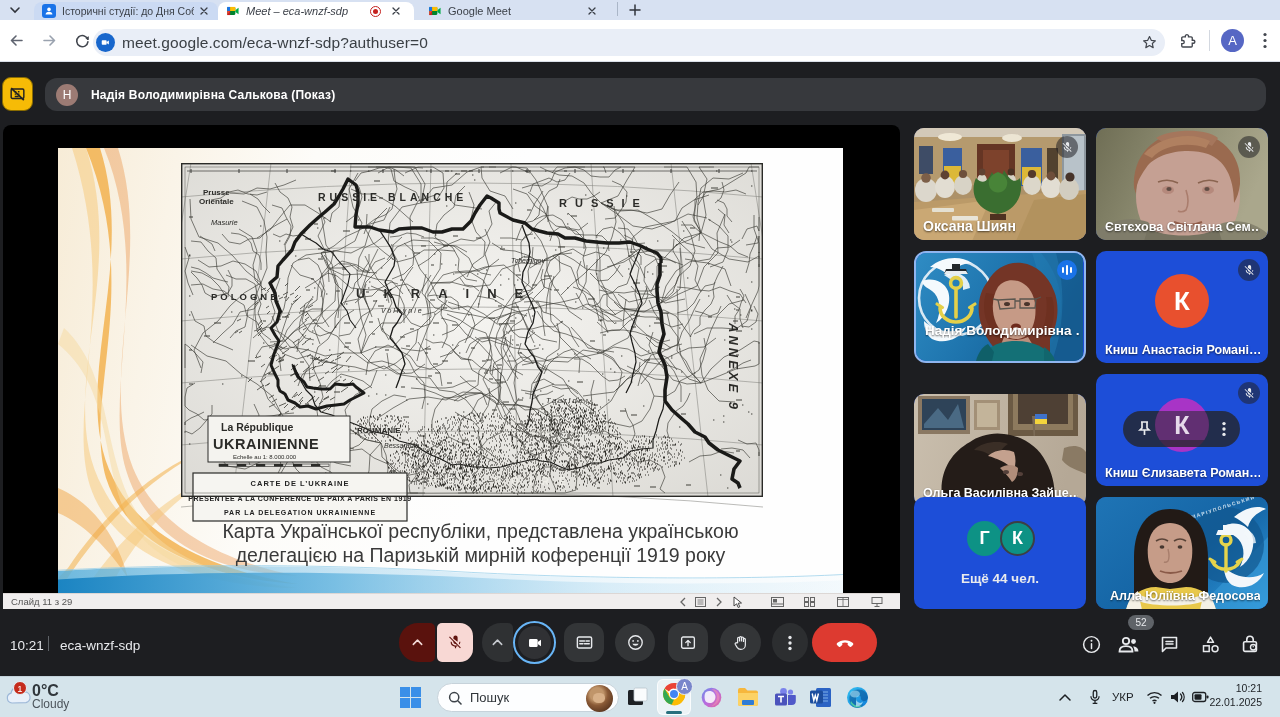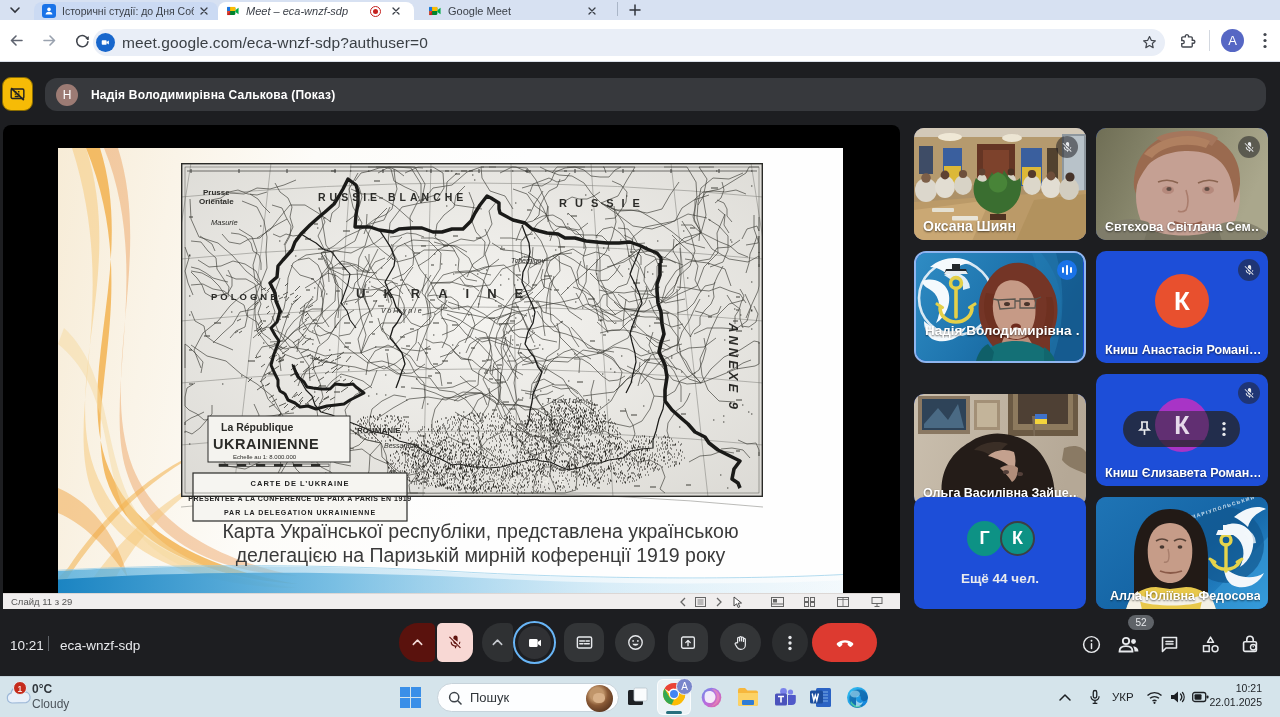--- a/index.html
+++ b/index.html
@@ -651,21 +651,21 @@
       <circle cx="15.5" cy="15.5" r="3" fill="#1f2124" stroke="#e8eaed" stroke-width="1.5"></circle>
       <path d="M15.5 14 L15.5 15.5" stroke-width="1.2"></path>
     </svg>
 </div>
 <div class="abs" id="taskbar">
 
   <svg class="abs" style="left:4px;top:6px" width="30" height="26" viewBox="0 0 30 26">
       <path d="M8 20 a5 5 0 0 1 -1 -9.8 a7 7 0 0 1 13.4 -1.4 a5.5 5.5 0 0 1 1.6 10.8 Z" fill="#e8f0fa" stroke="#9db8d8" stroke-width="1.2"></path>
     </svg>
   <div class="abs" style="left:13px;top:4px;width:14px;height:14px;border-radius:50%;background:#c52b1c;color:#fff;font-size:9.5px;display:flex;align-items:center;justify-content:center;border:1px solid #e8f0f5;">1</div>
-  <div class="abs" style="left:32px;top:5px;font-size:12px;color:#31373c;font-weight:bold;">0°C</div>
+  <div class="abs" style="left:32px;top:5px;font-size:16px;color:#31373c;font-weight:bold;">0°C</div>
   <div class="abs" style="left:32px;top:20px;font-size:12px;color:#4c545b;">Cloudy</div>
 
   <svg class="abs" style="left:400px;top:10px" width="21" height="21" viewBox="0 0 21 21">
       <g fill="#3a8fe8">
         <rect x="0" y="0" width="10" height="10"></rect>
         <rect x="11" y="0" width="10" height="10"></rect>
         <rect x="0" y="11" width="10" height="10"></rect>
         <rect x="11" y="11" width="10" height="10"></rect>
       </g>
     </svg>

